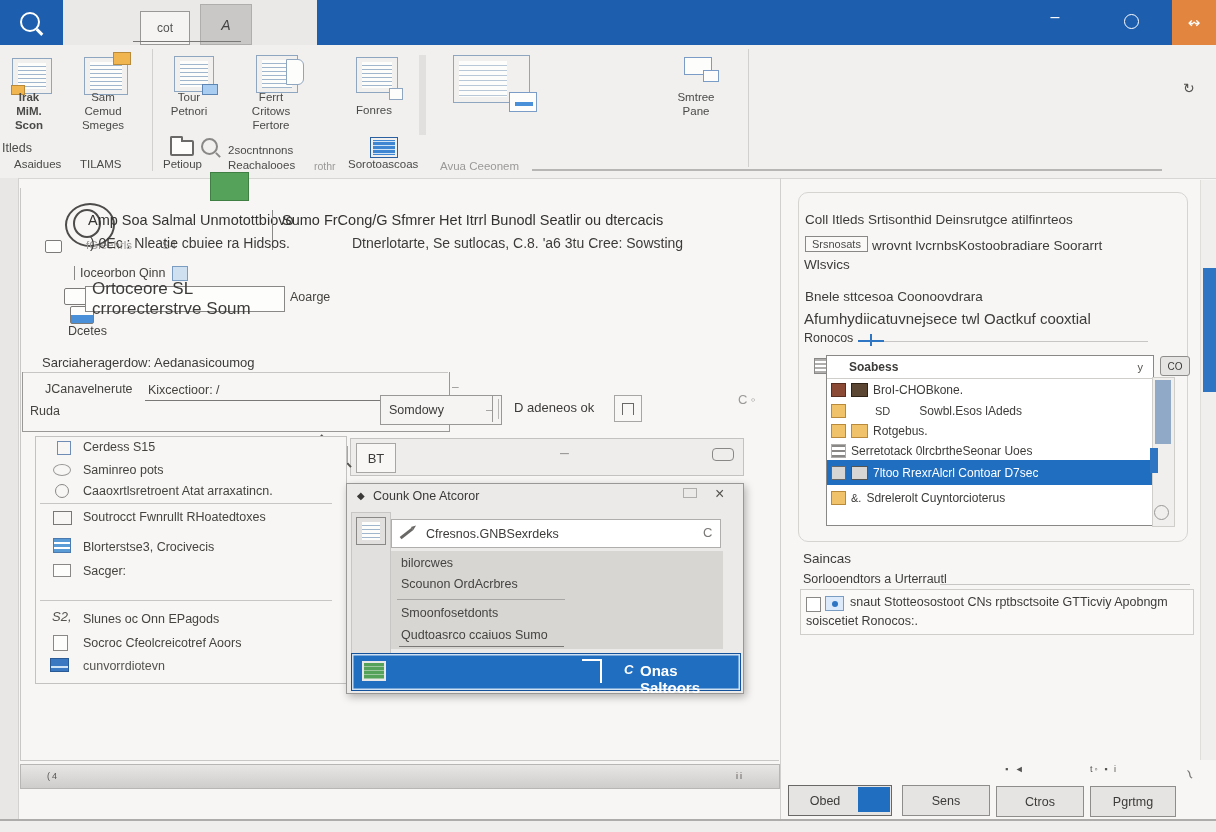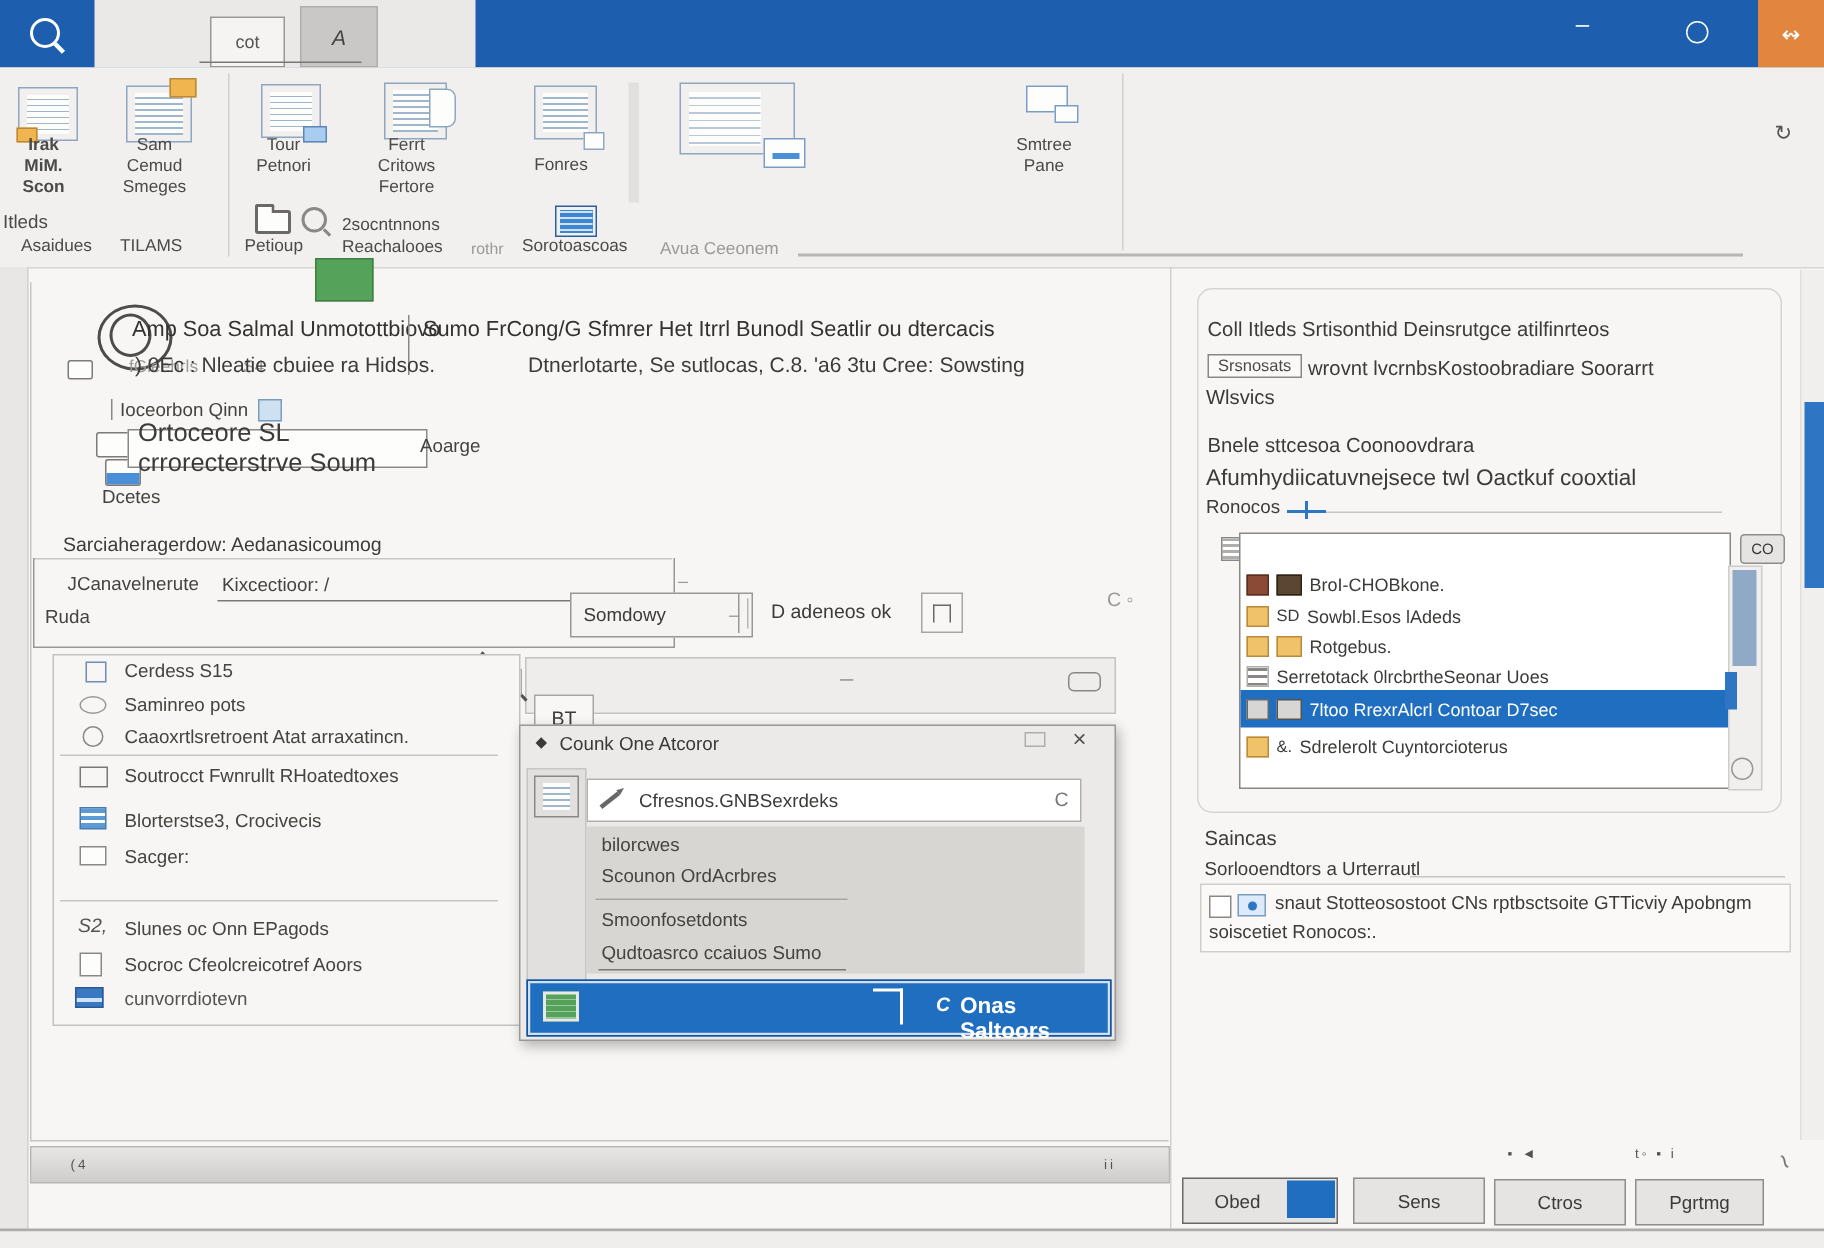--- a/index.html
+++ b/index.html
@@ -201,21 +201,21 @@
   <div class="ab t13" style="left:352px;top:235px;font-size:14px;white-space:nowrap;">Dtnerlotarte, Se sutlocas, C.8. 'a6 3tu Cree: Sowsting</div>
 
   <div class="ab t12" style="left:74px;top:266px;border-left:1px solid #8a8886;padding-left:5px;">Ioceorbon Qinn</div>
   <div class="ab" style="left:172px;top:266px;width:14px;height:13px;background:#cfe0f0;border:1px solid #7a9cc0;"></div>
 
   <div class="ab smallicon" style="left:64px;top:288px;width:22px;height:15px;"></div>
   <div class="ab smallicon" style="left:70px;top:306px;width:22px;height:16px;background:linear-gradient(#fdfdfc 50%,#4a90d9 50%);"></div>
   <div class="ab combo" style="left:85px;top:286px;width:186px;height:24px;">
       <span>Ortoceore SL crrorecterstrve Soum</span>
     </div>
-  <div class="ab t12" style="left:280px;top:290px;">Aoarge</div>
+  <div class="ab t12" style="left:290px;top:290px;">Aoarge</div>
   <div class="ab t12" style="left:68px;top:324px;">Dcetes</div>
 
   <div class="ab t13" style="left:42px;top:355px;">Sarciaheragerdow: Aedanasicoumog</div>
   <div class="ab hair" style="left:22px;top:372px;width:426px;"></div>
   <div class="ab" style="left:22px;top:372px;width:426px;height:59px;border:1px solid #9a9896;border-top:none;"></div>
   <div class="ab t12" style="left:45px;top:382px;">JCanavelnerute</div>
   <div class="ab t12" style="left:148px;top:383px;">Kixcectioor:   /</div>
   <div class="ab" style="left:145px;top:400px;width:295px;height:1px;background:#7a7876;"></div>
   <div class="ab t12" style="left:30px;top:404px;">Ruda</div>
   <div class="ab grey" style="left:452px;top:380px;font-size:12px;">–</div>
@@ -226,21 +226,21 @@
   </div>
   <div class="ab vline" style="left:492px;top:396px;height:26px;background:#9a9896;"></div>
   <div class="ab vline" style="left:498px;top:399px;height:20px;background:#b8b6b4;"></div>
   <div class="ab t13" style="left:514px;top:400px;">D adeneos ok</div>
   <div class="ab btnbox" style="left:614px;top:395px;width:26px;height:25px;">
     <span style="width:10px;height:11px;border-left:1.5px solid #6a6866;border-top:1.5px solid #6a6866;border-right:1.5px solid #6a6866;"></span>
   </div>
   <div class="ab grey" style="left:738px;top:392px;font-size:13px;">C ◦</div>
 
   <div class="ab" style="left:350px;top:438px;width:392px;height:36px;background:#efedeb;border:1px solid #c4c2c0;"></div>
-  <div class="ab btnbox" style="left:356px;top:443px;width:38px;height:28px;font-size:13px;color:#3c3b39;margin-top:20px;">
+  <div class="ab btnbox" style="left:356px;top:443px;width:38px;height:28px;font-size:13px;color:#3c3b39;">
       <span>BT</span>
     </div>
   <div class="ab grey" style="left:560px;top:444px;">–</div>
   <div class="ab" style="left:712px;top:448px;width:20px;height:11px;border:1.5px solid #8a8886;border-radius:4px;"></div>
   <div class="ab" style="left:314px;top:450px;width:44px;height:2px;background:#55534f;transform:rotate(47deg);"></div>
   <div class="ab btnbox" style="left:331px;top:446px;width:15px;height:15px;">
       <span style="font-size:11px;color:#55534f;">–</span>
     </div>
   <div class="ab grey" style="left:296px;top:492px;font-size:15px;">~</div>
 
@@ -304,26 +304,30 @@
   <div class="ab" style="left:804px;top:257px;font-size:13.5px;">Wlsvics</div>
   <div class="ab" style="left:805px;top:289px;font-size:13.5px;">Bnele sttcesoa Coonoovdrara</div>
   <div class="ab" style="left:804px;top:310px;font-size:15px;">Afumhydiicatuvnejsece twl Oactkuf cooxtial</div>
   <div class="ab" style="left:804px;top:331px;font-size:12.5px;">Ronocos</div>
   <div class="ab" style="left:858px;top:340px;width:26px;height:2px;background:#2e75c4;"></div>
   <div class="ab" style="left:870px;top:334px;width:2px;height:12px;background:#2e75c4;"></div>
   <div class="ab hair" style="left:884px;top:341px;width:264px;"></div>
 
   <div class="ab gut grid" style="left:810px;top:358px;height:14px;"></div>
   <div class="ab listbox" style="left:826px;top:355px;width:326px;height:169px;">
+    <div class="lrow" style="top:0;border-bottom:1px solid #d0cecb;">
+      <span class="rlab" style="font-weight:bold;margin-left:22px;">Soabess</span>
+      <span style="position:absolute;right:10px;font-size:11px;color:#55534f;">y</span>
+    </div>
     <div class="lrow" style="top:23px;">
       <span class="gut dark"></span>
       <span class="micon" style="background:#5a4632;border:1px solid #2f2318;"></span>
       <span class="rlab">BroI-CHOBkone.</span>
     </div>
-    <div class="lrow" style="top:44px;">
+    <div class="lrow" style="top:44px;gap:24px;">
       <span class="gut"></span>
       <span class="prefix">SD</span>
       <span class="rlab">Sowbl.Esos lAdeds</span>
     </div>
     <div class="lrow" style="top:64px;">
       <span class="gut"></span>
       <span class="micon" style="background:#f0c36a;border:1px solid #b98a3a;"></span>
       <span class="rlab">Rotgebus.</span>
     </div>
     <div class="lrow" style="top:84px;">

